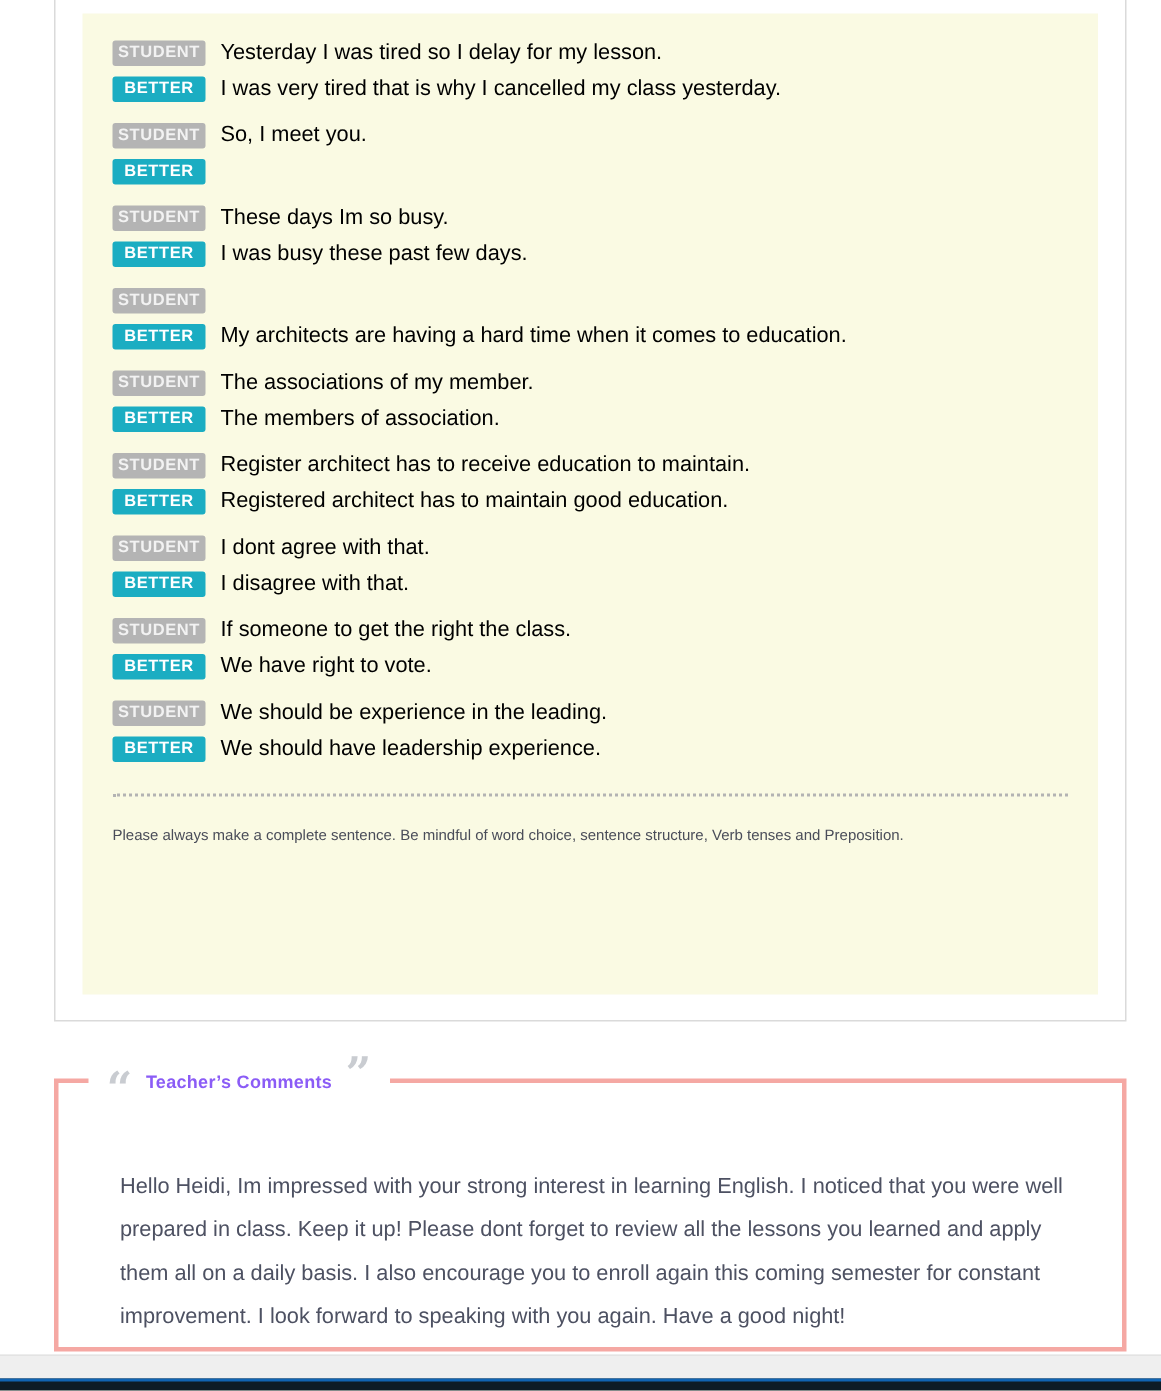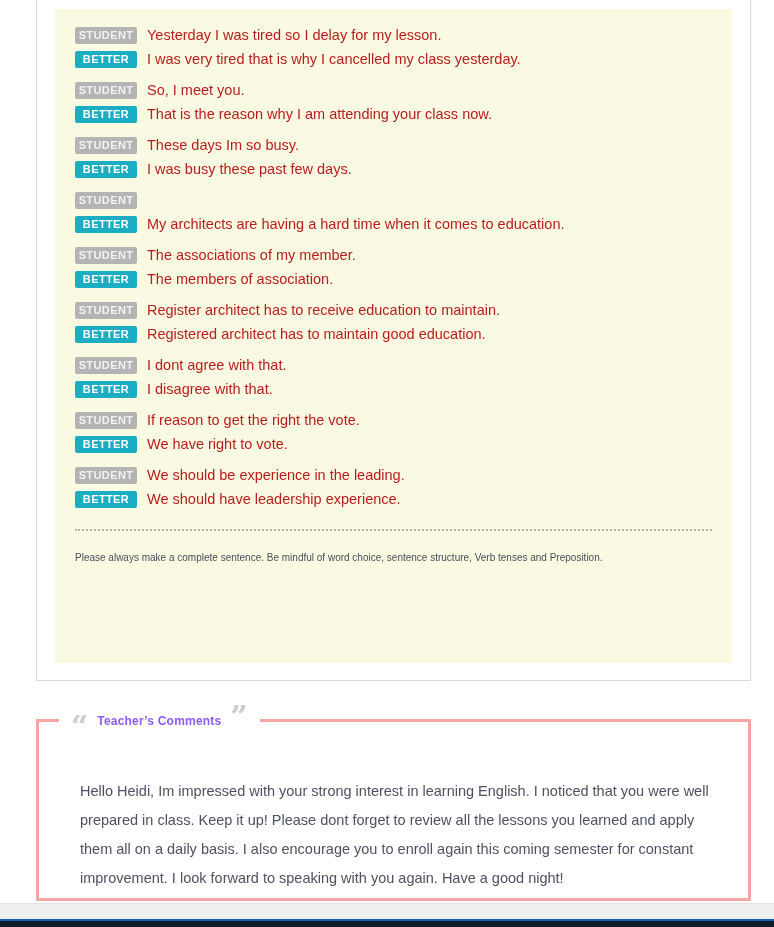--- a/index.html
+++ b/index.html
@@ -21,21 +21,21 @@
   .pair{margin-bottom:14px;}
   .row{display:flex;align-items:flex-start;margin-bottom:7px;}
   .badge{
     flex:0 0 62px;height:17px;line-height:17px;text-align:center;
     border-radius:2px;font-size:11px;font-weight:bold;color:#ffffff;
     letter-spacing:0.4px;margin-right:10px;
   }
   .badge.student{background:#b4b4b4;color:#f2f2f2;}
   .badge.better{background:#1badc2;}
   .sentence{
-    font-size:14.5px;line-height:17px;color:#b91c1c;
+    font-size:14.5px;line-height:17px;color:#000000;
   }
   .divider{
     border:none;border-top:2px dotted #b3b3b3;height:0;
     margin:21px 0 0 0;
   }
   .note{
     margin-top:15px;font-size:10px;line-height:23px;color:#4a4d59;
   }
   
   .teacher-box{
@@ -85,21 +85,20 @@
       </div>
     </div>
 
     <div class="pair">
       <div class="row">
         <span class="badge student">STUDENT</span>
         <span class="sentence">So, I meet you.</span>
       </div>
       <div class="row">
         <span class="badge better">BETTER</span>
-        <span class="sentence">That is the reason why I am attending your class now.</span>
       </div>
     </div>
 
     <div class="pair">
       <div class="row">
         <span class="badge student">STUDENT</span>
         <span class="sentence">These days Im so busy.</span>
       </div>
       <div class="row">
         <span class="badge better">BETTER</span>
@@ -146,21 +145,21 @@
       </div>
       <div class="row">
         <span class="badge better">BETTER</span>
         <span class="sentence">I disagree with that.</span>
       </div>
     </div>
 
     <div class="pair">
       <div class="row">
         <span class="badge student">STUDENT</span>
-        <span class="sentence">If reason to get the right the vote.</span>
+        <span class="sentence">If someone to get the right the class.</span>
       </div>
       <div class="row">
         <span class="badge better">BETTER</span>
         <span class="sentence">We have right to vote.</span>
       </div>
     </div>
 
     <div class="pair">
       <div class="row">
         <span class="badge student">STUDENT</span>

